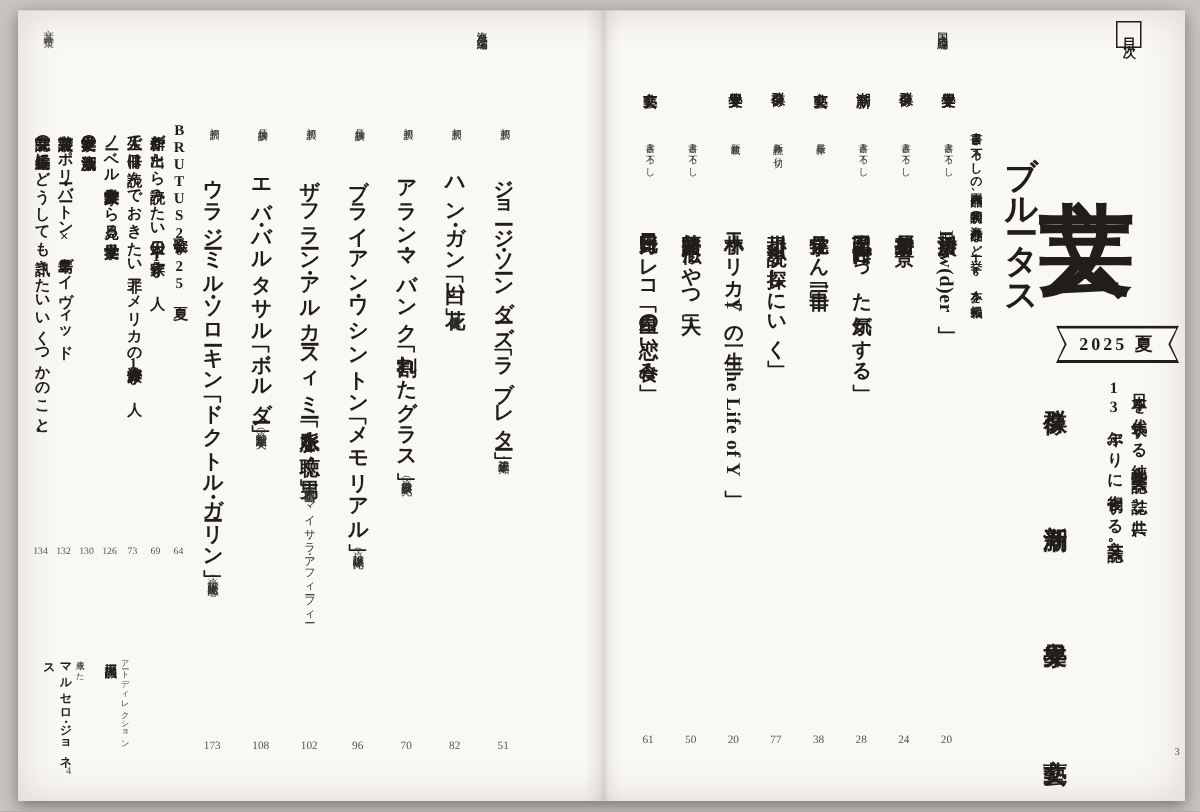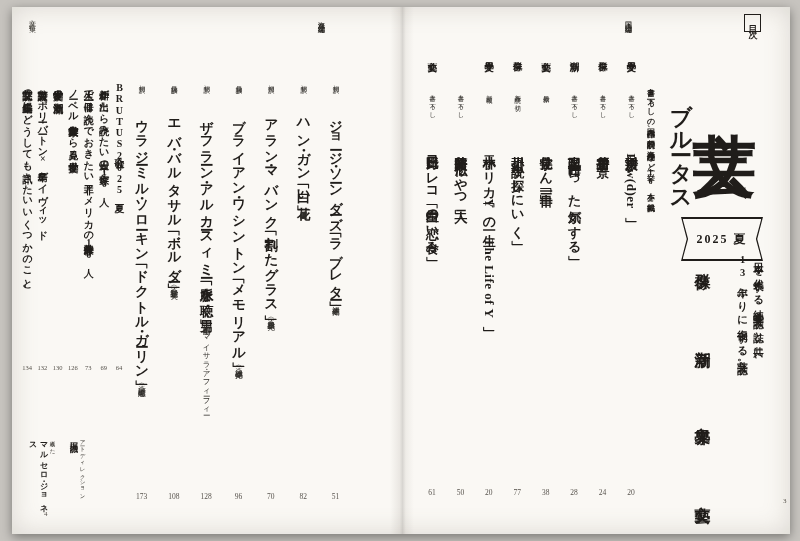--- a/index.html
+++ b/index.html
@@ -18,21 +18,21 @@
   
   .toc-label{left:744px;top:14px;border:1px solid #201d1a;padding:3px 1px;
              font-size:9px;font-weight:700;letter-spacing:5px;}
   .label-sec{font-size:7px;letter-spacing:2px;color:#2b2925;font-weight:600;}
   .sec-national{left:623px;top:16px;}
   .sec-overseas{left:316px;top:16px;}
   .corner-label{left:27px;top:14px;font-size:7px;letter-spacing:2px;color:#4b4843;}
   .headline{left:644px;top:82px;height:262px;font-size:8px;letter-spacing:.6px;font-weight:600;}
   .title-sub{left:666px;top:88px;font-size:22px;font-weight:700;letter-spacing:3px;}
   .title-main{left:692px;top:80px;font-size:64px;font-weight:900;line-height:1;letter-spacing:2px;}
-  .ribbon{left:681px;top:217px;width:82px;height:44px;background:#201d1a;
+  .ribbon{left:704px;top:217px;width:82px;height:25px;background:#201d1a;
           clip-path:polygon(0 0,100% 0,93% 50%,100% 100%,0 100%,7% 50%);text-align:right;}
   .ribbon-inner{position:absolute;inset:1.6px;background:#faf8f4;
           clip-path:polygon(0 0,100% 0,93% 50%,100% 100%,0 100%,7% 50%);}
   .ribbon-text{position:absolute;inset:0;display:flex;align-items:center;justify-content:center;
           font-size:12px;font-weight:700;letter-spacing:2px;}
   .lede{font-size:10.5px;font-weight:700;letter-spacing:1.6px;}
   .lede1{left:751px;top:254px;}
   .lede2{left:735px;top:254px;}
   .logo-col{left:683px;top:260px;height:236px;width:38px;display:flex;flex-direction:column;
           justify-content:space-between;align-items:center;}
@@ -188,21 +188,21 @@
 
       <div class="work-col">
         <span class="tag v">長編抄訳</span>
         <span class="entry vm"><b class="author">ブライアン・ワシントン</b><b class="ttl">「メモリアル」</b><i class="note">（抄）訳・小磯洋光</i></span>
         <span class="pg">96</span>
       </div>
 
       <div class="work-col">
         <span class="tag v">初邦訳</span>
         <span class="entry vm"><b class="author">ザフラーン・アルカースィミー</b><b class="ttl">「水脈を聴く男」</b><i class="note">（抄）訳・山本薫、マイサラ・アフィーフィー</i></span>
-        <span class="pg">128</span>
+        <span class="pg">102</span>
       </div>
 
       <div class="work-col">
         <span class="tag v">長編抄訳</span>
         <span class="entry vm"><b class="author">エバ・バルタサル</b><b class="ttl">「ボルダー」</b><i class="note">（抄）訳・宇野和美</i></span>
         <span class="pg">108</span>
       </div>
 
       <div class="work-col">
         <span class="tag v">初邦訳</span>

